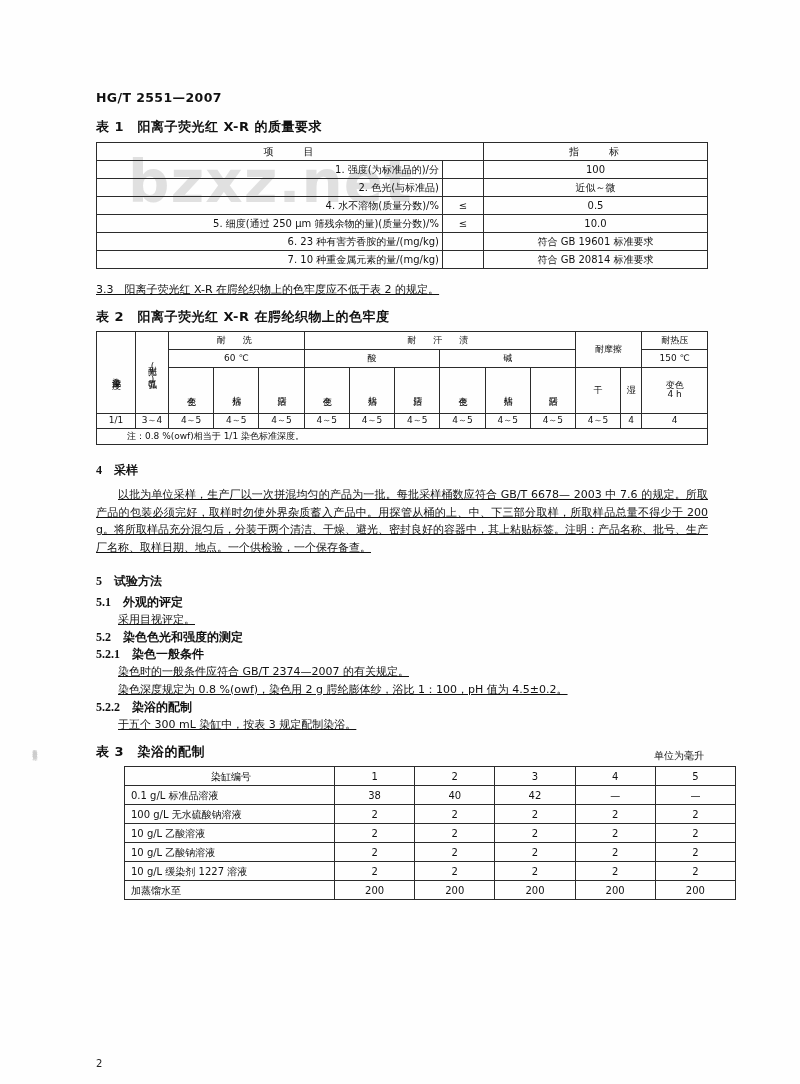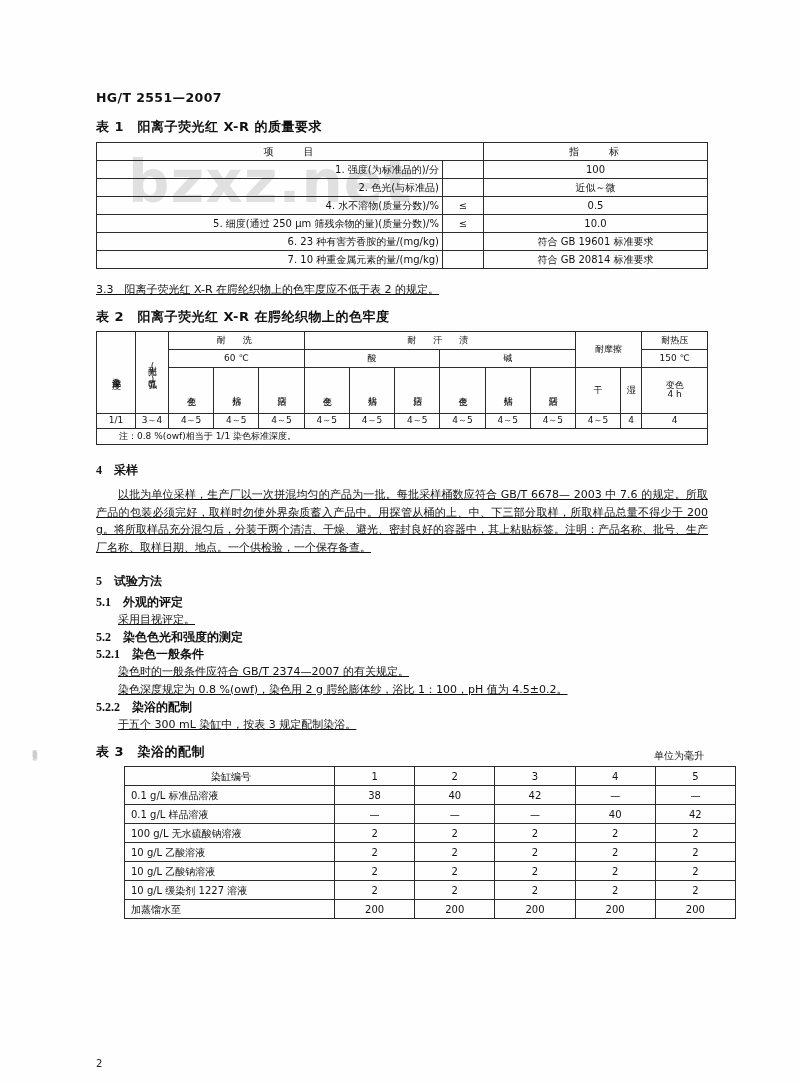--- a/index.html
+++ b/index.html
@@ -115,21 +115,21 @@
     text-orientation: upright;
     margin: 0 auto;
     letter-spacing: 1px;
     line-height: 1;
     padding: 2px 0;
   }
   .t2 .grp { height: 17px; letter-spacing: 4px; }
   .t2 .grp2 { height: 17px; }
   .t2 .sub { height: 46px; }
   .t2 .data { height: 14px; }
-  .t2 .note { text-align: left; padding-left: 22px; height: 15px; }
+  .t2 .note { text-align: left; padding-left: 30px; height: 15px; }
   .t3 { margin-top: 3px; margin-left: 28px; }
   .t3 td { height: 16px; text-align: center; }
   .t3 .rowlab { text-align: left; padding-left: 6px; width: 200px; }
   .page-num {
     position: absolute;
     left: 96px;
     top: 1058px;
     font-size: 10px;
     color: #222;
   }
@@ -292,28 +292,20 @@
           </tr>
           <tr>
             <td class="rowlab">0.1 g/L 标准品溶液</td>
             <td>38</td>
             <td>40</td>
             <td>42</td>
             <td>—</td>
             <td>—</td>
           </tr>
           <tr>
-            <td class="rowlab">0.1 g/L 样品溶液</td>
-            <td>—</td>
-            <td>—</td>
-            <td>—</td>
-            <td>40</td>
-            <td>42</td>
-          </tr>
-          <tr>
             <td class="rowlab">100 g/L 无水硫酸钠溶液</td>
             <td>2</td>
             <td>2</td>
             <td>2</td>
             <td>2</td>
             <td>2</td>
           </tr>
           <tr>
             <td class="rowlab">10 g/L 乙酸溶液</td>
             <td>2</td>

